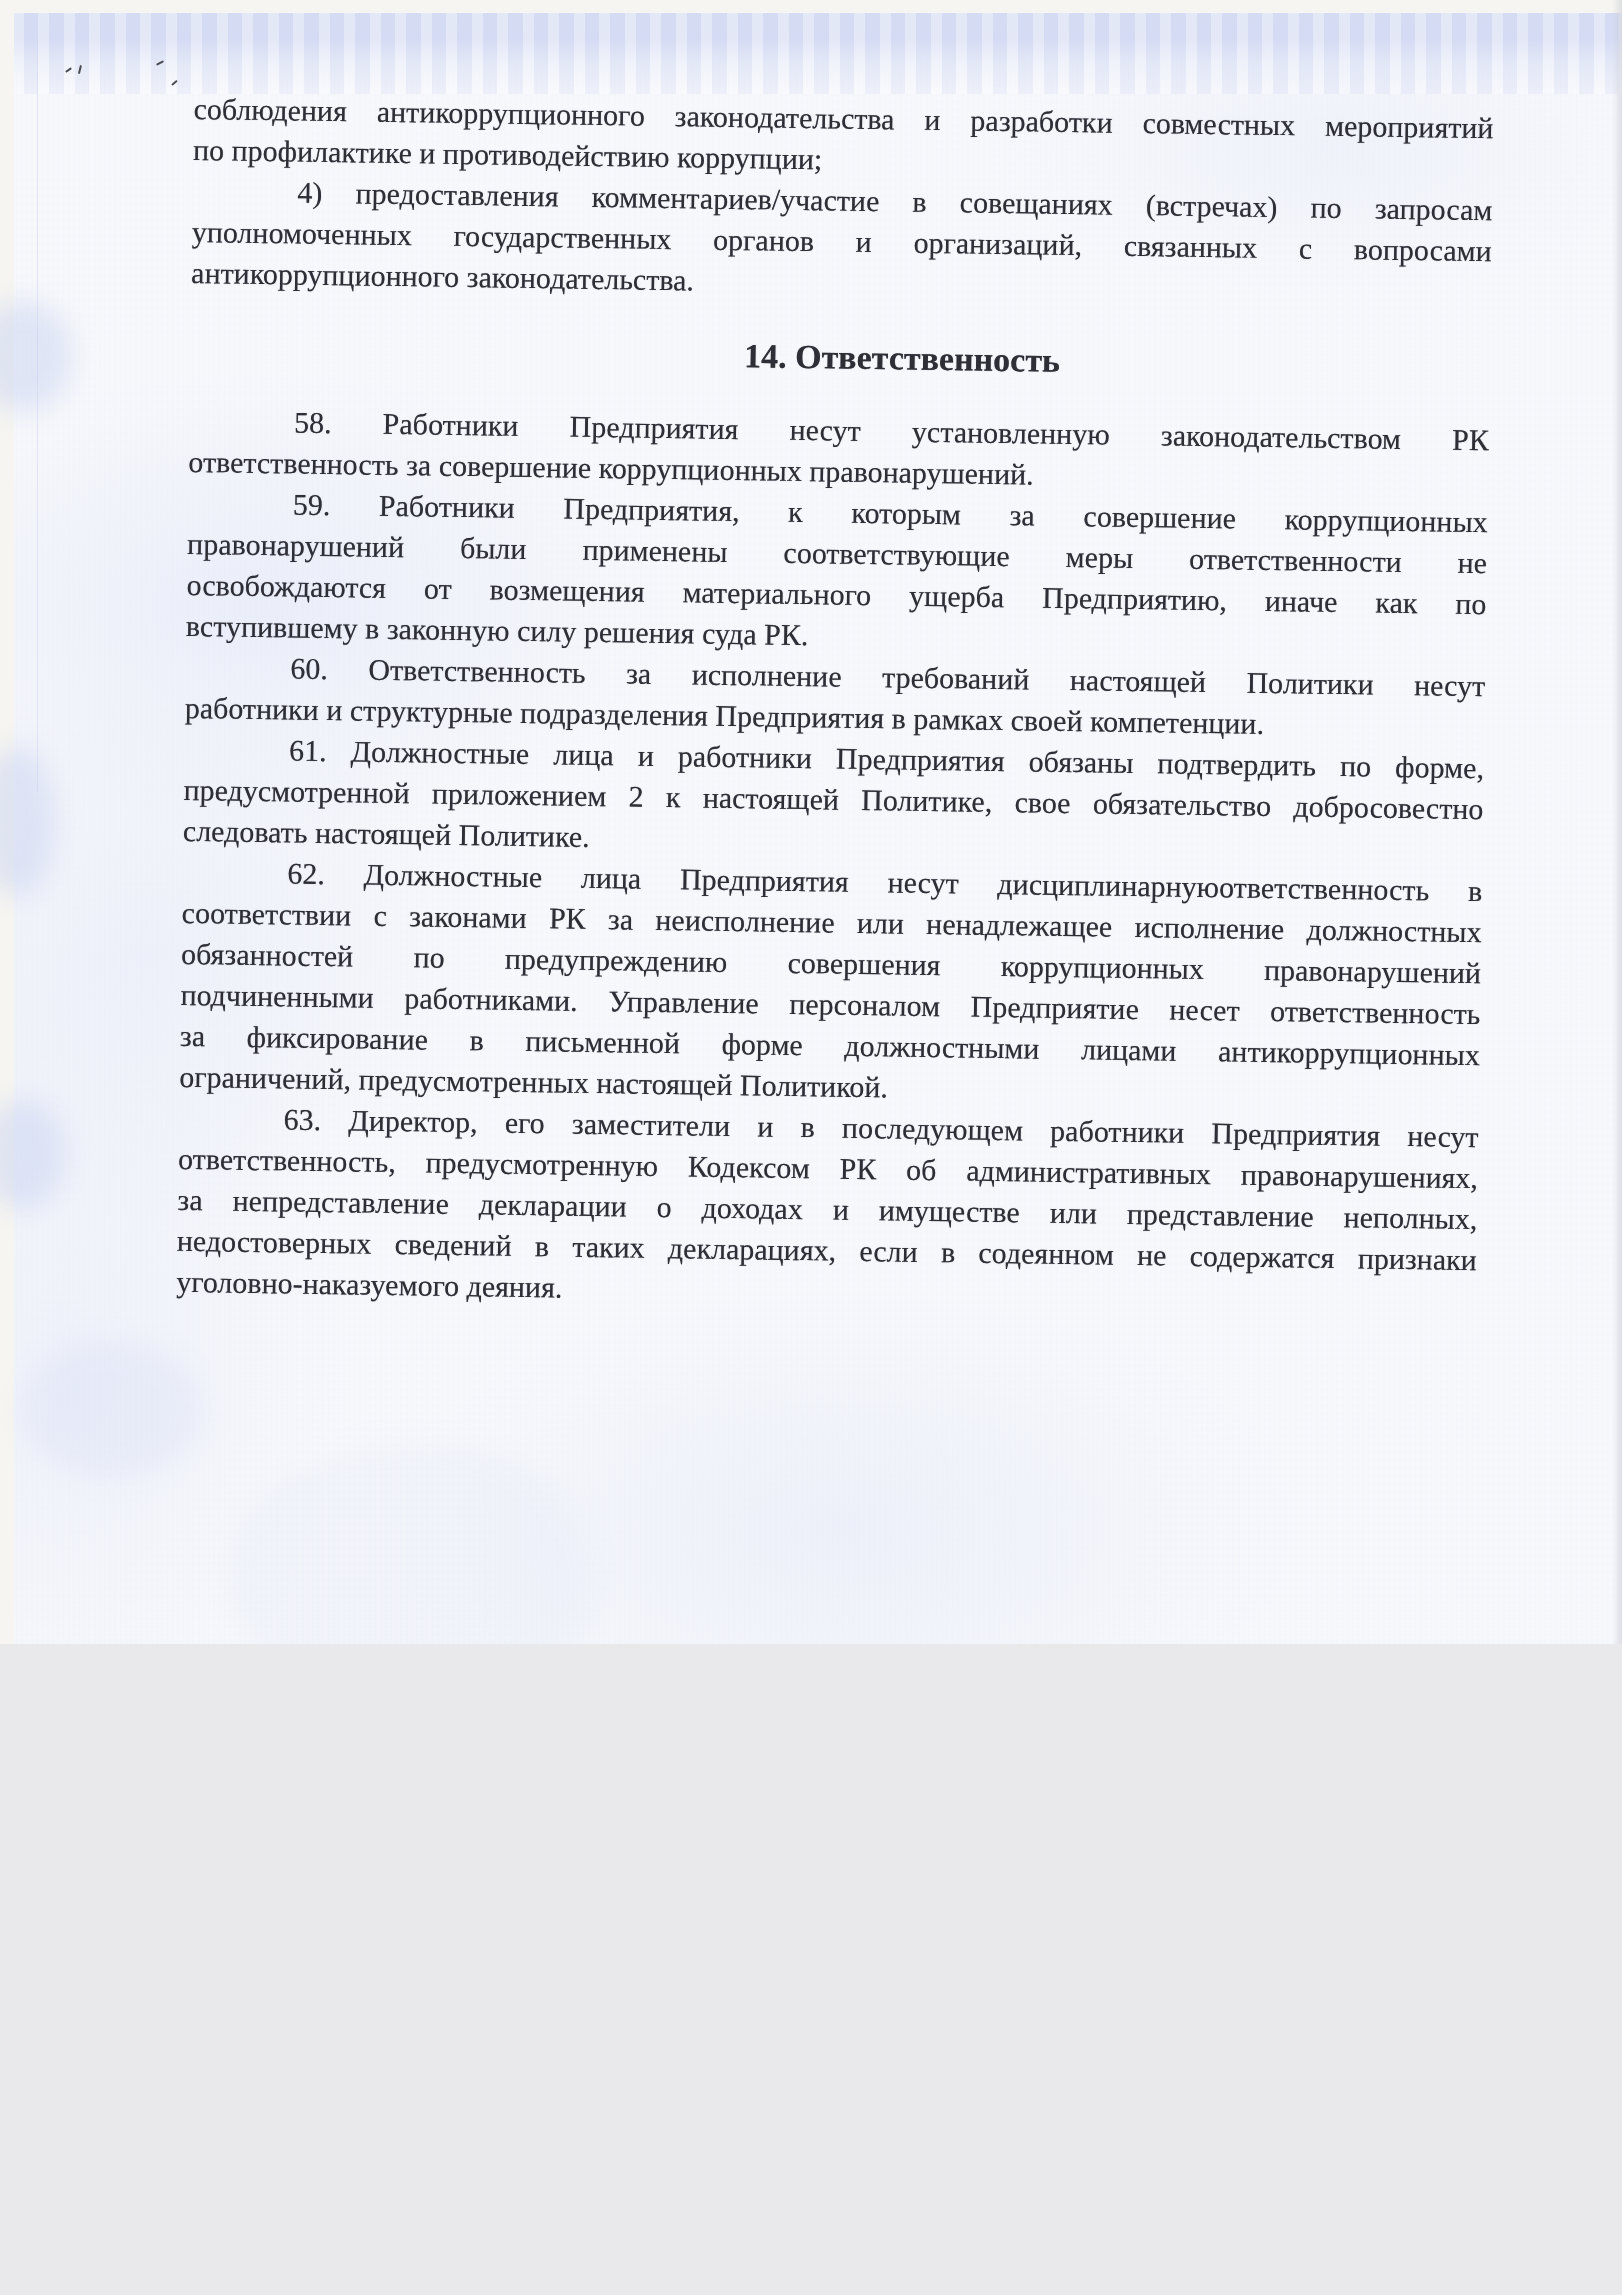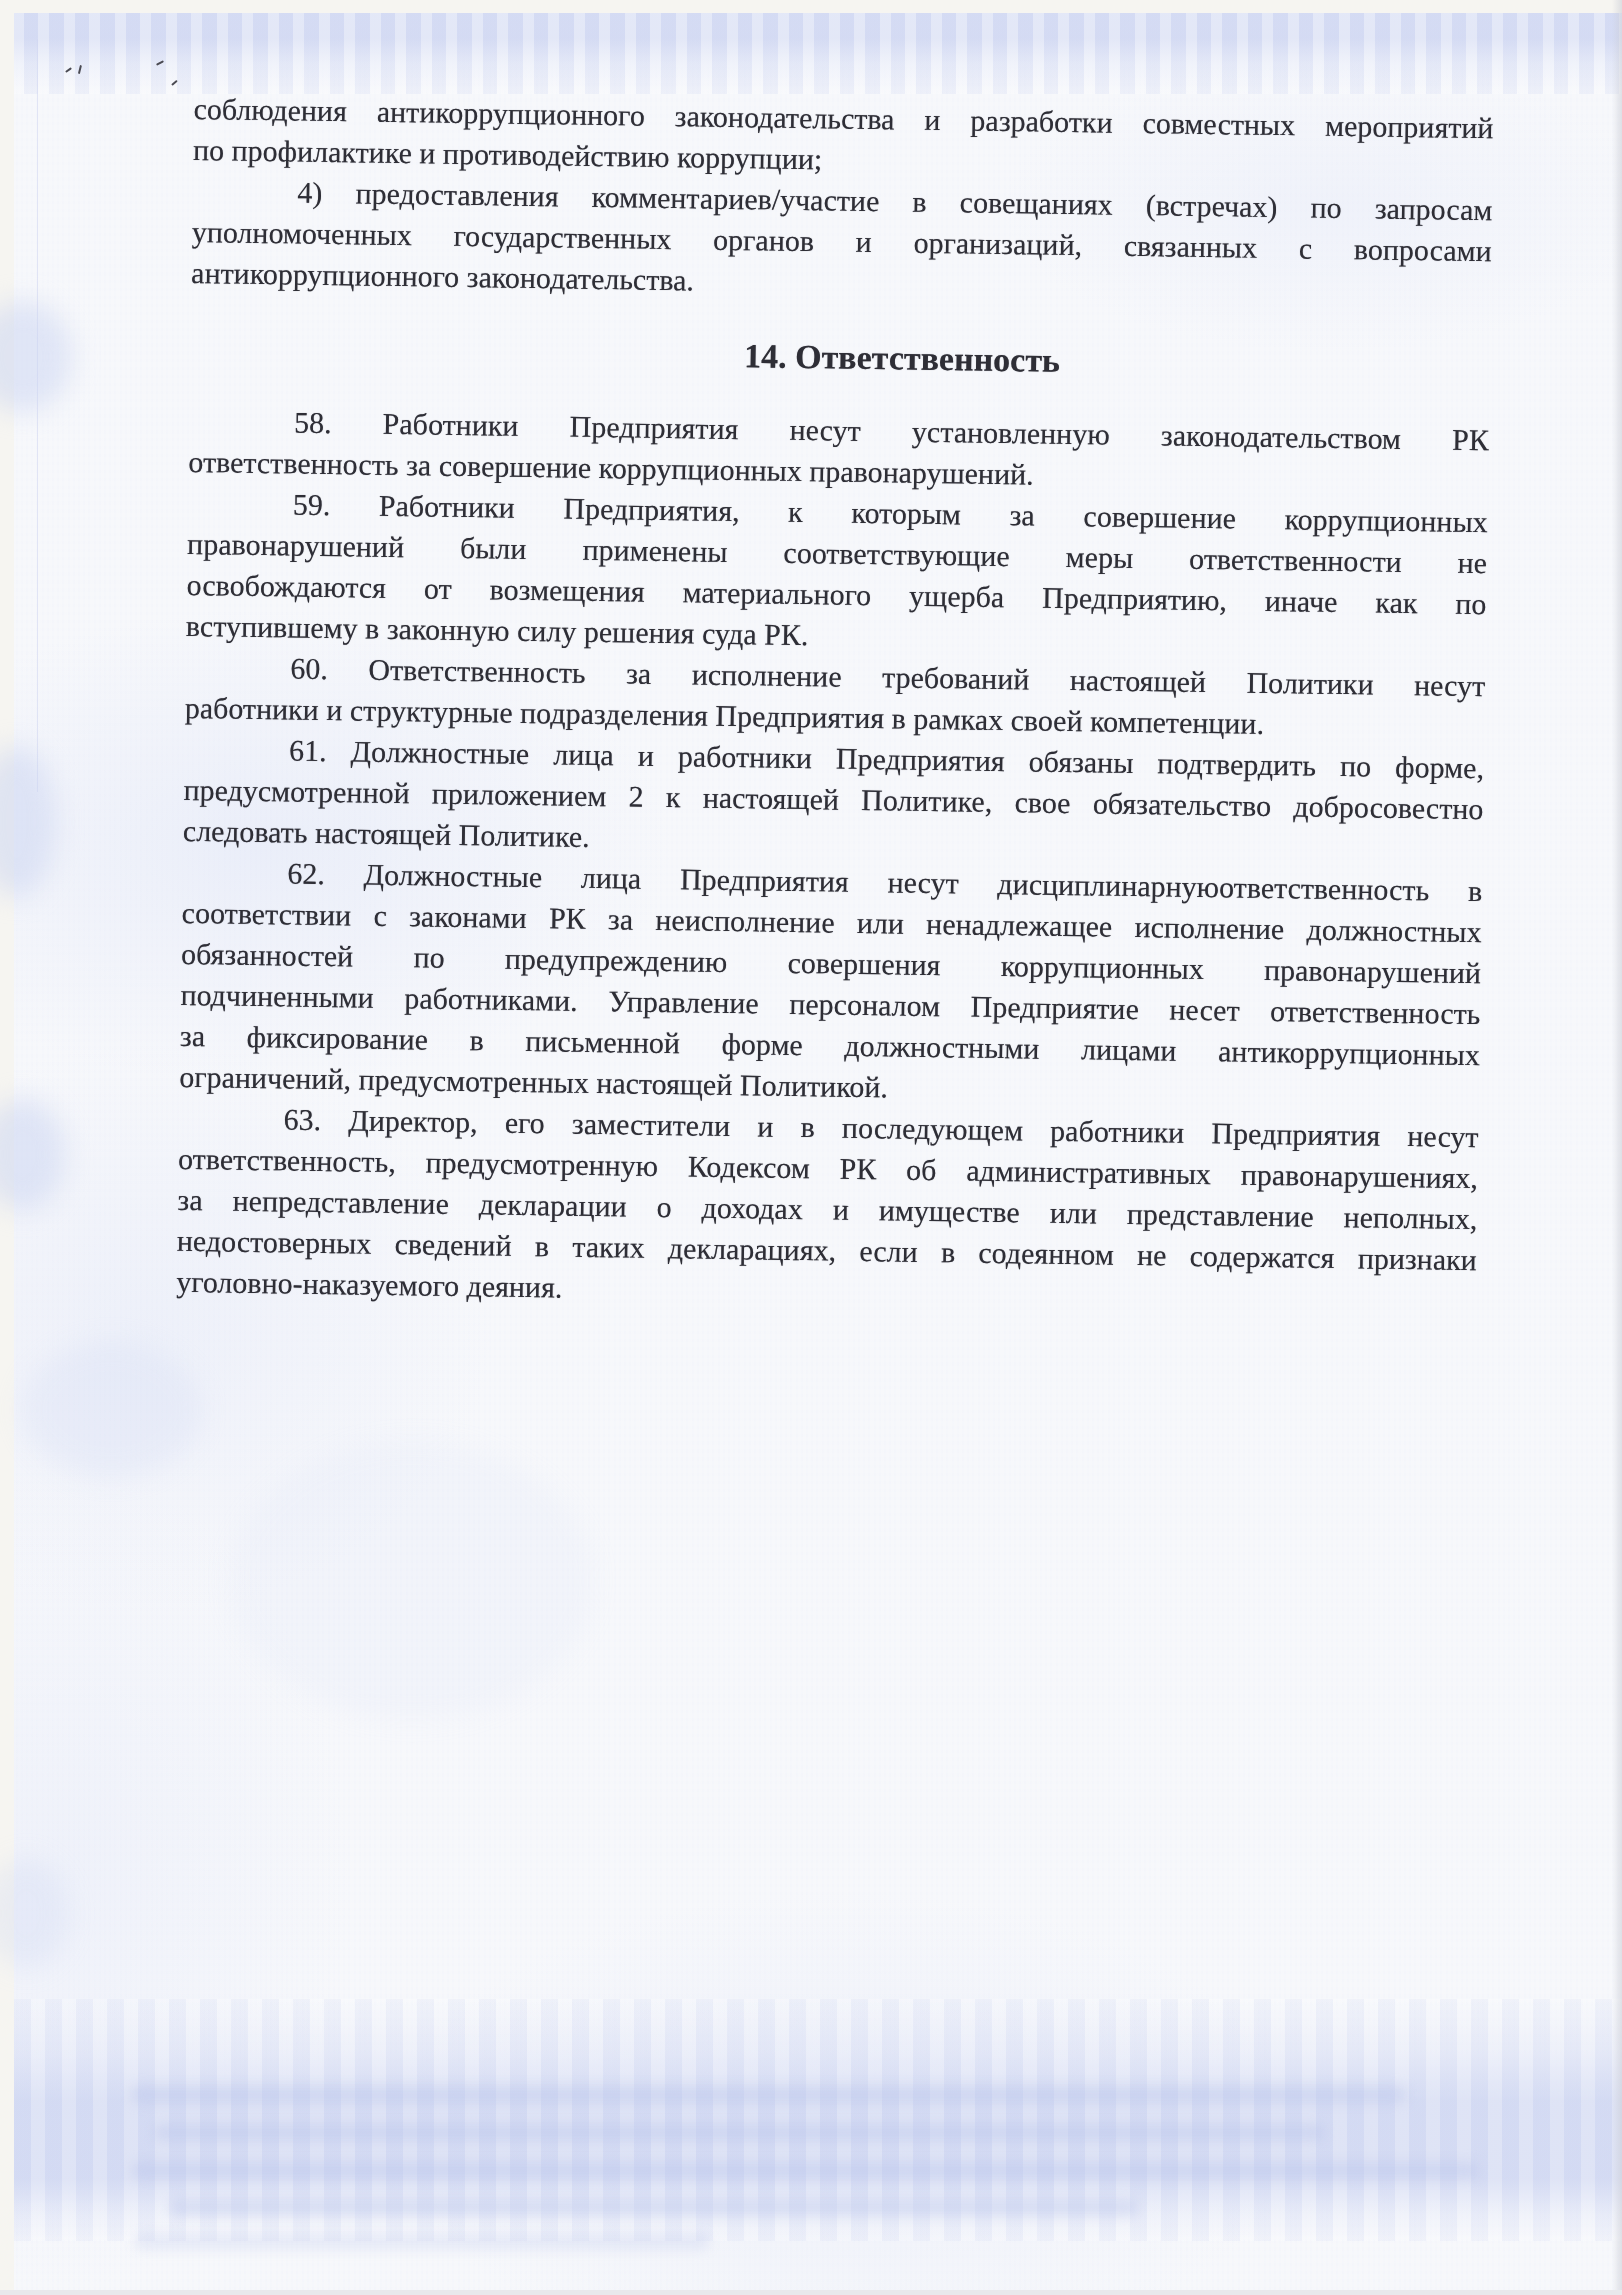--- a/index.html
+++ b/index.html
@@ -2,21 +2,21 @@
 <html style="--paper: #f7f8fb; --ink: #2e2e36; --band-blue: #d6ddf3; --tint-blue: #e7ebf8; --edge: #f6f5f1; --speck: #4a4a52;font-size:10.5px"><head>
 <meta charset="utf-8">
 <style>
   html,body{margin:0;padding:0;}
   body{
     width:1622px;height:2295px;
     background:#e9e9ec;
     font-family:"Liberation Serif","DejaVu Serif",serif;
   }
   .page{
-    position:relative;width:1622px;height:2290px;overflow:hidden;
+    position:relative;width:1622px;height:1644px;overflow:hidden;
     background:var(--paper,#f7f8fb);
   }
   
   .clouds{
     position:absolute;inset:0;pointer-events:none;
     background:
       radial-gradient(589px 340px at 16% 37%, rgba(215,223,246,0.40), transparent 70%),
       radial-gradient(497px 406px at 9% 58%,  rgba(218,225,246,0.34), transparent 70%),
       radial-gradient(654px 340px at 52% 93%, rgba(214,222,245,0.30), transparent 70%),
       radial-gradient(471px 209px at 82% 9%,  rgba(219,226,247,0.28), transparent 70%),

